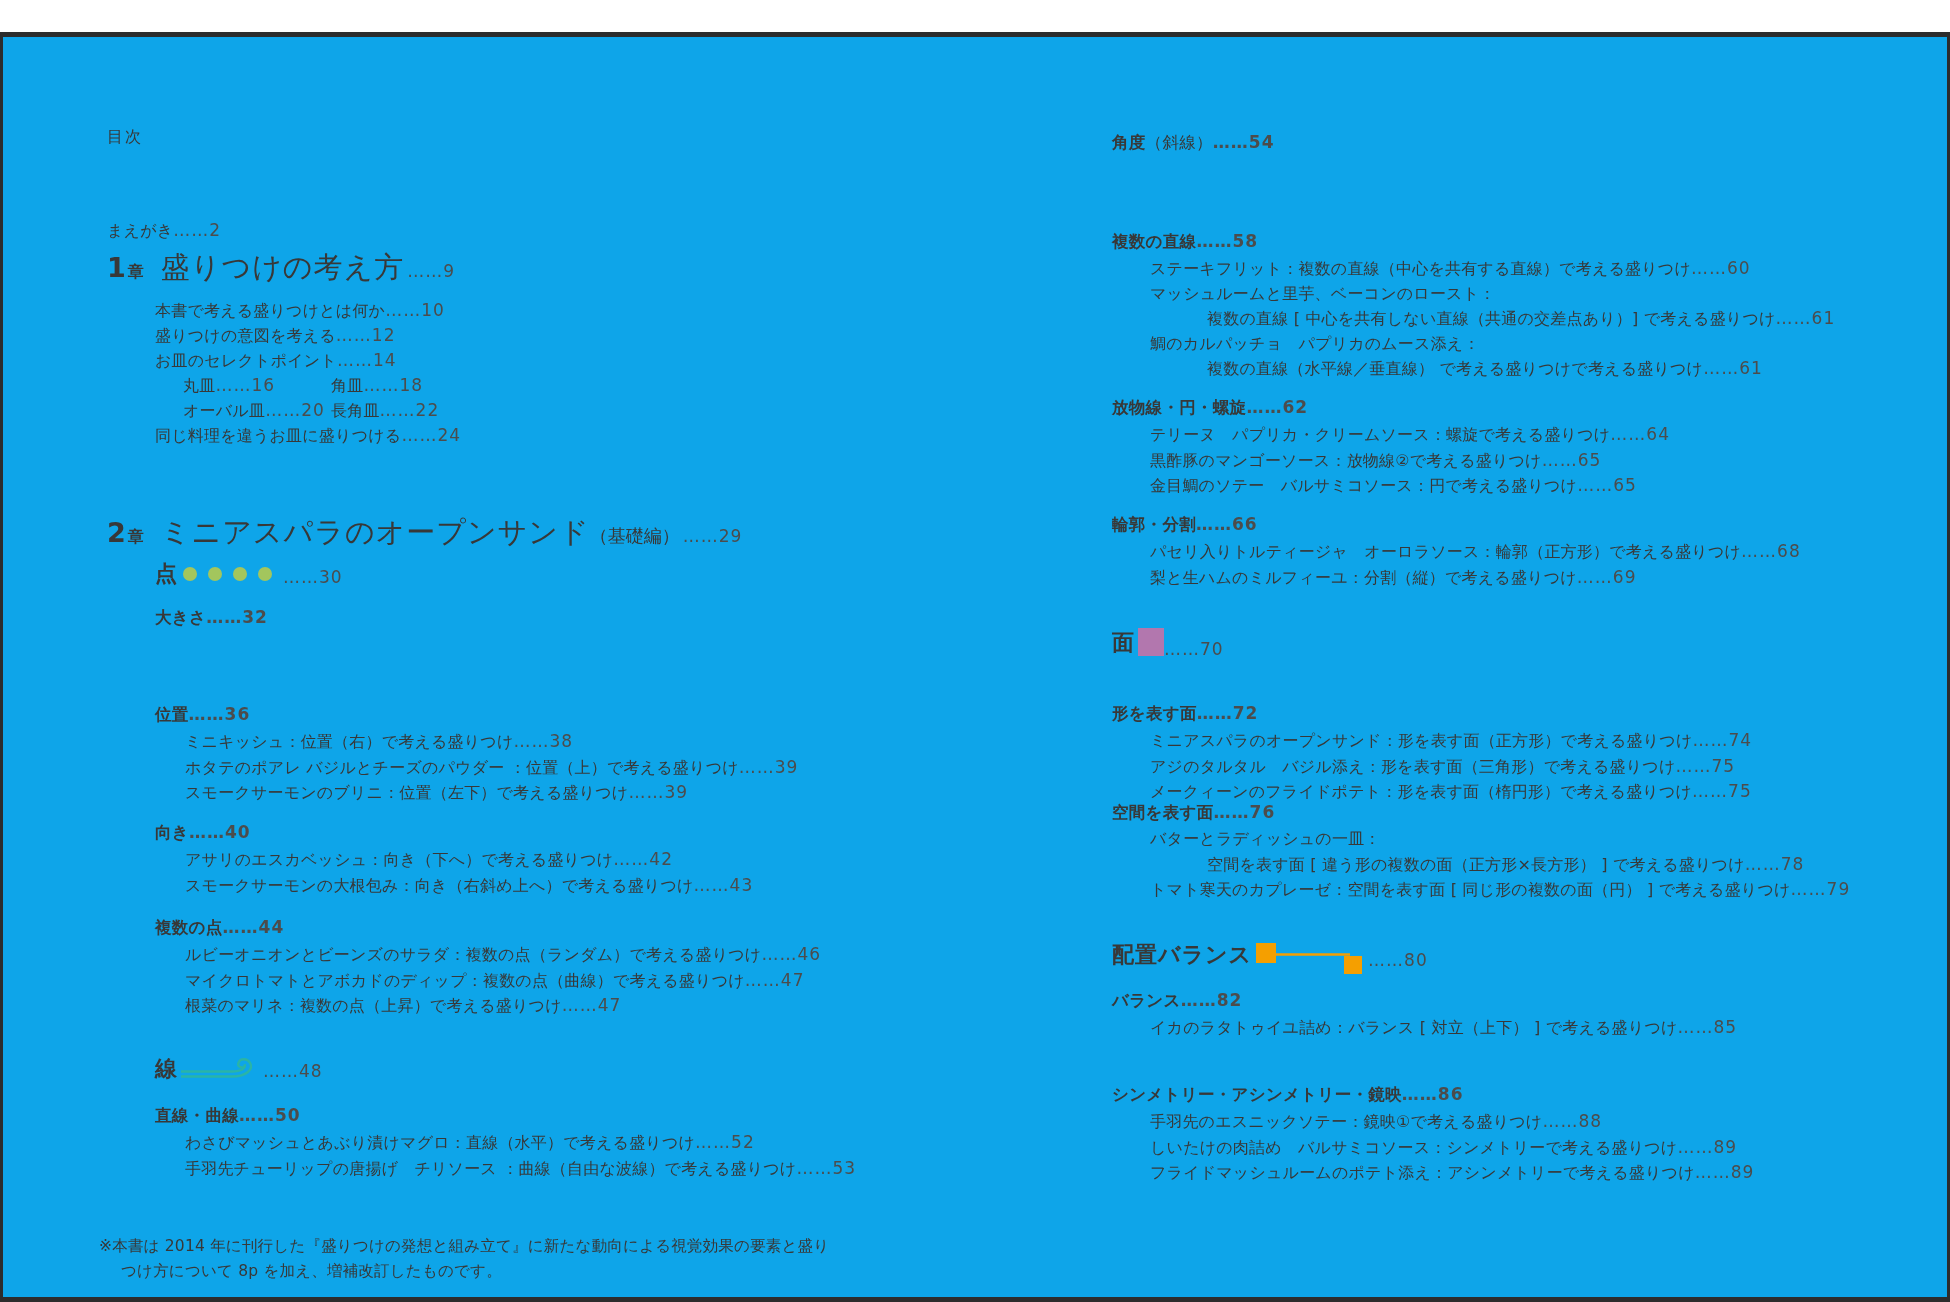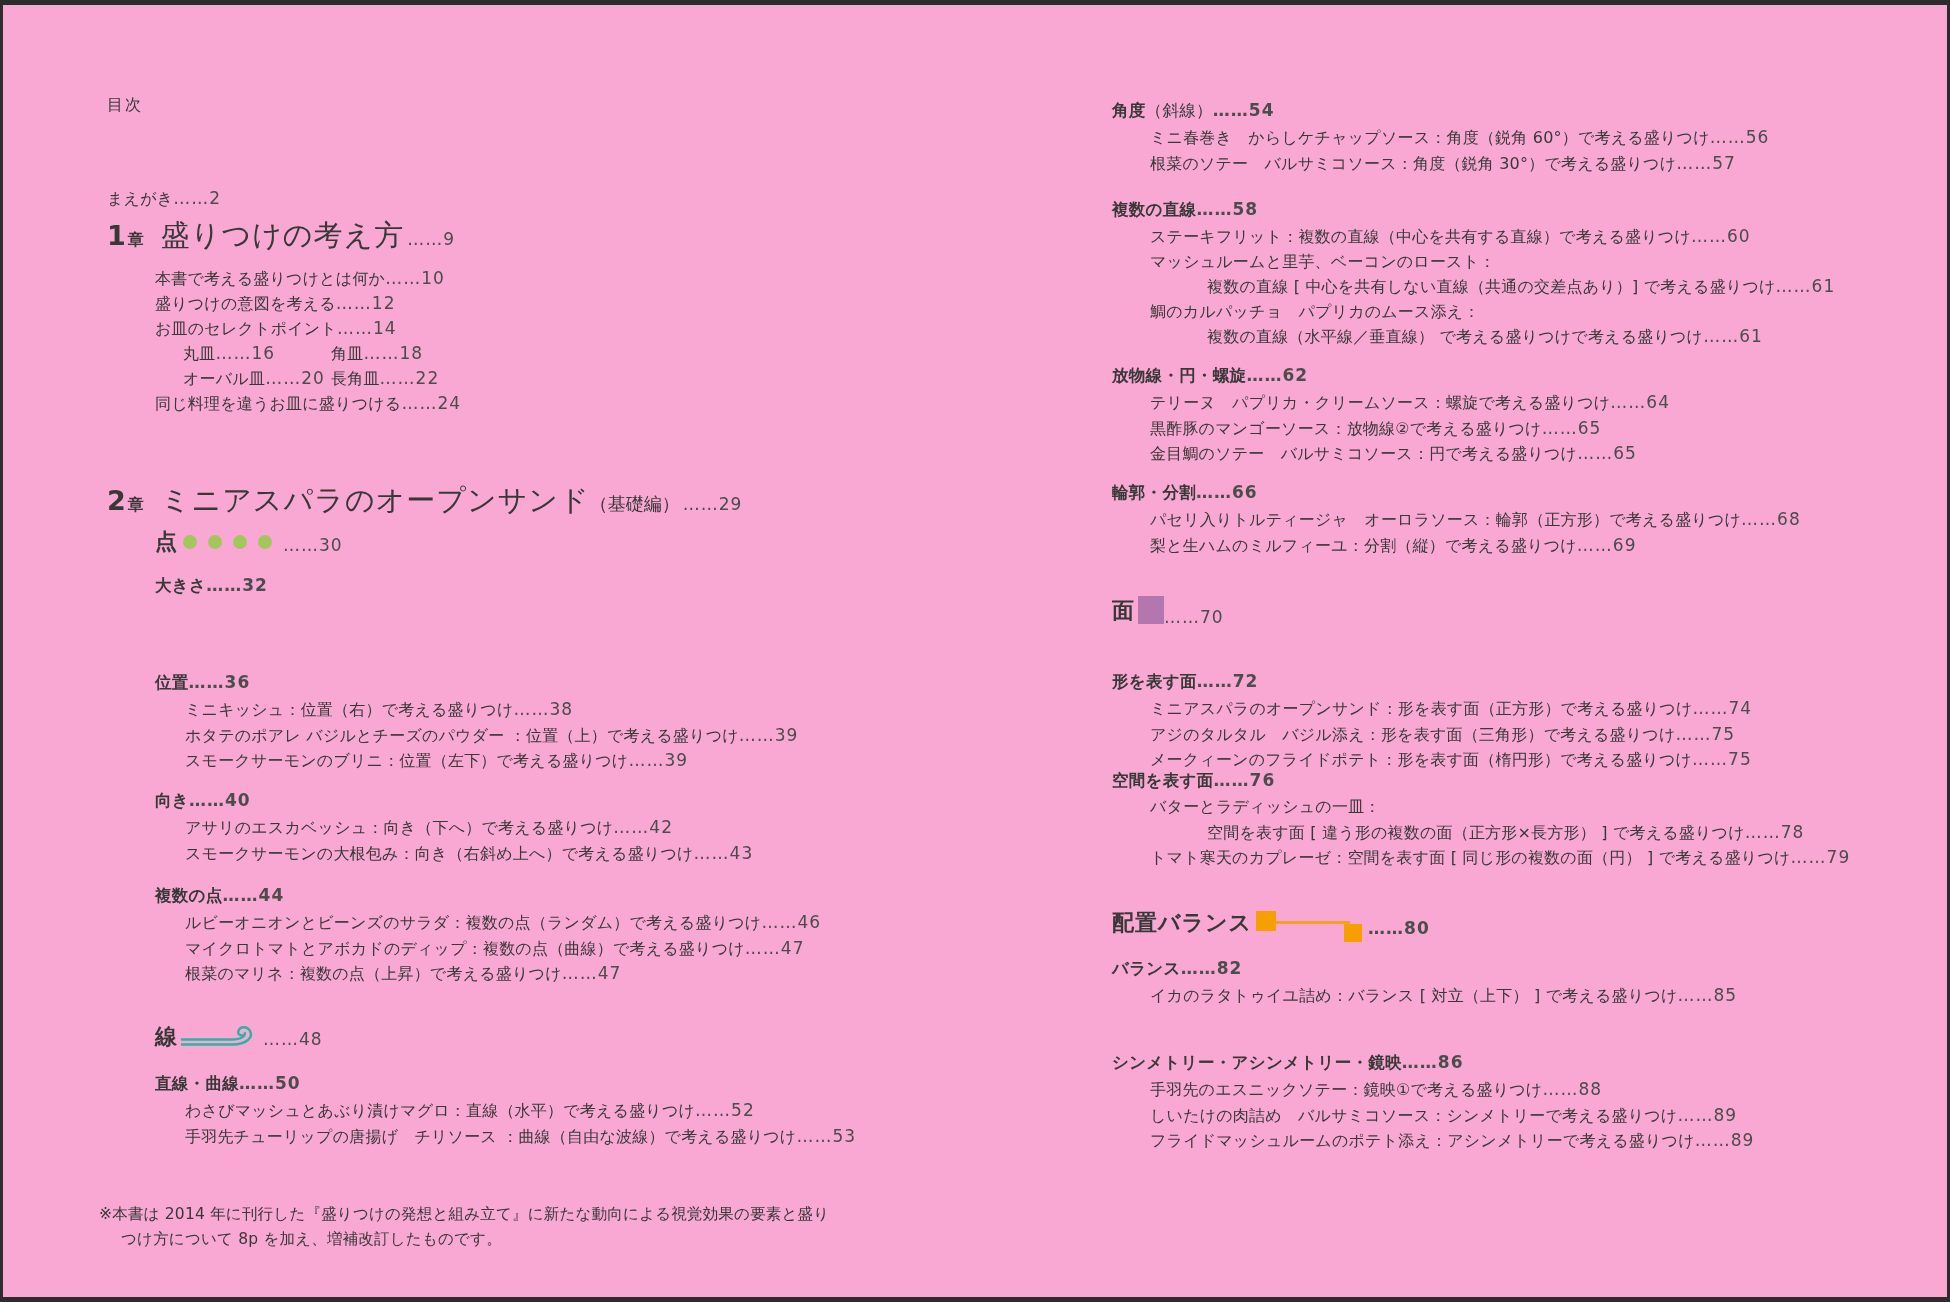--- a/index.html
+++ b/index.html
@@ -1,21 +1,21 @@
 <!DOCTYPE html>
 <html lang="ja" style="--green: #a3c65d; --teal: #2ab4a6; --purple: #b277ae; --orange: #f59f00;"><head>
 <meta charset="utf-8">
 <style>
   html,body{margin:0;padding:0;}
   body{
     width:1950px;height:1302px;background:#ffffff;position:relative;
     font-family:"DejaVu Sans","Liberation Sans",sans-serif;
     color:#383838;overflow:hidden;
   }
-  .page{position:absolute;inset:0;background:#f9a8d4;}
+  .page{position:absolute;inset:0;background:#0ea5e9;margin-top:32px;}
   .frame{position:absolute;inset:0;box-sizing:border-box;
     border-top:5px solid #2c2c2c;border-bottom:5px solid #2c2c2c;
     border-left:3px solid #2c2c2c;border-right:3px solid #2c2c2c;
     pointer-events:none;z-index:5;}
   .col{position:absolute;top:0;height:100%;}
   #col-left{left:107px;width:740px;}
   #col-right{left:1112px;width:830px;}
   .block{position:absolute;left:0;white-space:nowrap;}
 
   
@@ -51,21 +51,21 @@
   .elref{margin-top:6px;}
   .elrow.row-line{align-items:flex-end;}
   .row-line svg{margin:0 0 3px 2px;}
   .row-line .elref{margin:0 0 3px 1px;}
   .elrow.row-plane{align-items:flex-start;}
   .plane-square{display:inline-block;width:26px;height:28px;margin-left:3px;
        background:var(--purple,#b277ae);}
   .row-plane .elref{margin-top:11px;}
   .elrow.row-balance{align-items:flex-start;}
   .row-balance svg{margin-left:4px;margin-top:-2px;}
-  .row-balance .elref{margin-top:10px;font-weight:bold;}
+  .row-balance .elref{margin-top:10px;}
   .icon-line path{stroke:var(--teal,#2ab4a6);stroke-width:2.4;fill:none;}
   .icon-balance rect{fill:var(--orange,#f59f00);}
   .icon-balance path{stroke:var(--orange,#f59f00);stroke-width:2.6;fill:none;}
 
   
   .cell1{display:inline-block;margin-left:28px;width:148px;}
   .cell2{display:inline-block;}
 
   
   .footnote{font-size:15.5px;line-height:25px;letter-spacing:0.2px;}
@@ -172,24 +172,20 @@
     <div class="block footnote" style="top:1202px;left:-8px">
       <div>※本書は 2014 年に刊行した『盛りつけの発想と組み立て』に新たな動向による視覚効果の要素と盛り</div>
       <div class="fn2">つけ方について 8p を加え、増補改訂したものです。</div>
     </div>
   </div>
 
   <div class="col" id="col-right">
 
     <div class="block" style="top:98px">
       <div class="ghead"><span>角度</span><span class="gn">（斜線）</span><span class="ref">……54</span></div>
-      <div class="entries">
-          <div class="entry"><span><span class="txt">ミニ春巻き　からしケチャップソース：角度（鋭角 60°）で考える盛りつけ</span><span class="ref">……56</span></span></div>
-          <div class="entry"><span><span class="txt">根菜のソテー　バルサミコソース：角度（鋭角 30°）で考える盛りつけ</span><span class="ref">……57</span></span></div>
-        </div>
     </div>
 
     <div class="block" style="top:197px">
       <div class="ghead"><span>複数の直線</span><span class="ref">……58</span></div>
       <div class="entries">
           <div class="entry"><span><span class="txt">ステーキフリット：複数の直線（中心を共有する直線）で考える盛りつけ</span><span class="ref">……60</span></span></div>
           <div class="entry"><span><span class="txt">マッシュルームと里芋、ベーコンのロースト：</span></span></div>
           <div class="entry ind2"><span><span class="txt">複数の直線 [ 中心を共有しない直線（共通の交差点あり）]  で考える盛りつけ</span><span class="ref">……61</span></span></div>
           <div class="entry"><span><span class="txt">鯛のカルパッチョ　パプリカのムース添え：</span></span></div>
           <div class="entry ind2"><span><span class="txt">複数の直線（水平線／垂直線） で考える盛りつけで考える盛りつけ</span><span class="ref">……61</span></span></div>

